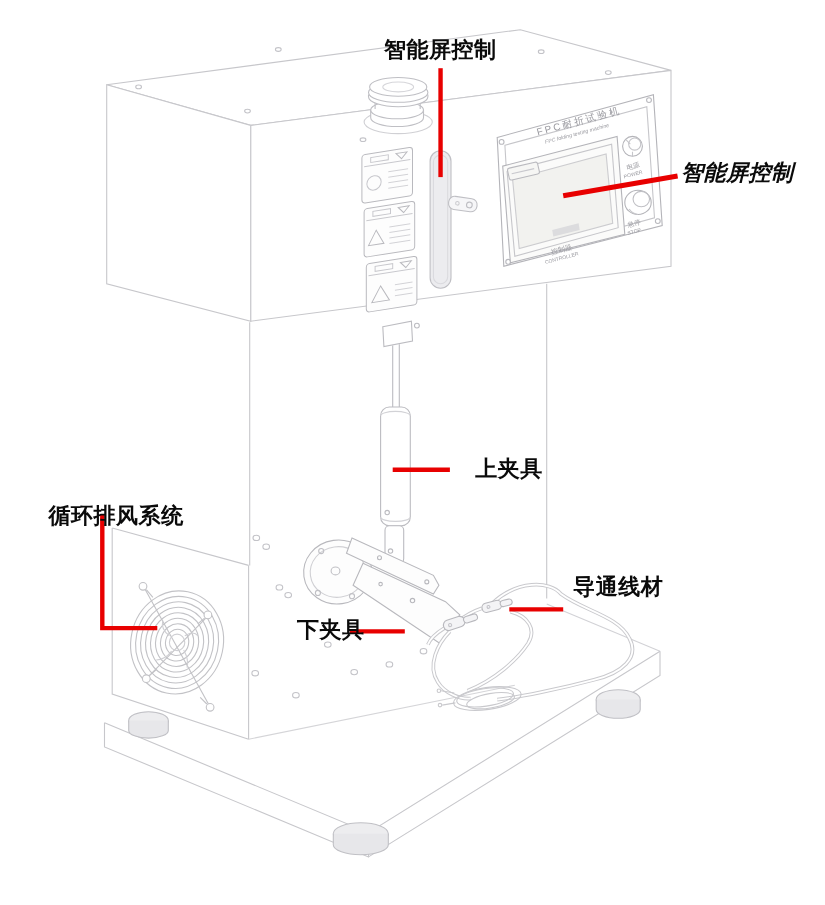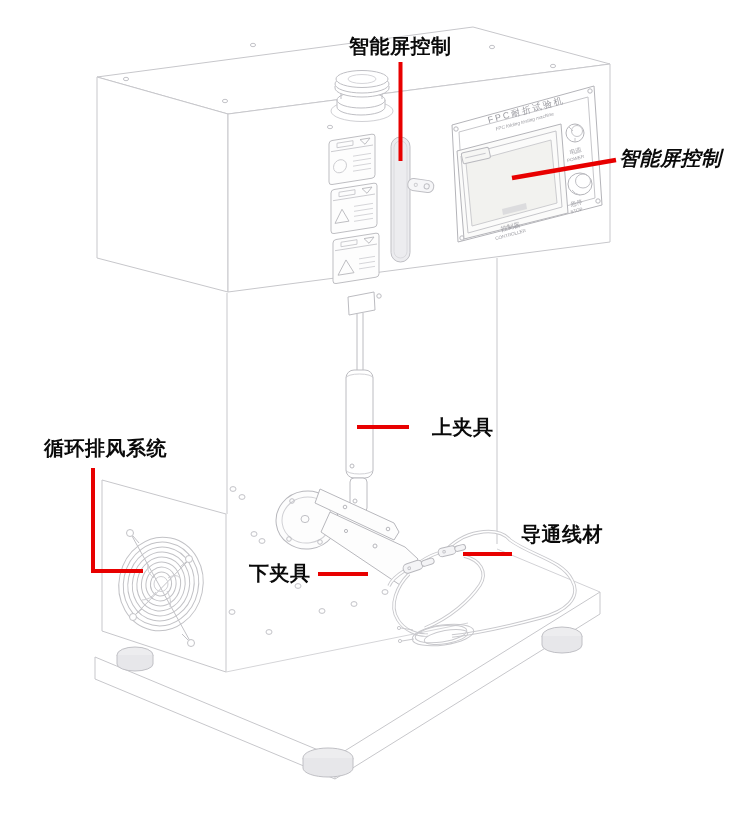--- a/index.html
+++ b/index.html
@@ -282,16 +282,16 @@
     <line x1="357" y1="427" x2="409" y2="427"></line>
     <polyline points="93,468 93,571 143,571"></polyline>
     <line x1="318" y1="574" x2="368" y2="574"></line>
     <line x1="463" y1="554" x2="512" y2="554"></line>
   </g>
 </svg>
 
   <div class="callout" style="left:349px;top:36px;">智能屏控制</div>
   <div class="callout" style="left:619px;top:148px;font-style:italic;">智能屏控制</div>
   <div class="callout" style="left:432px;top:417px;">上夹具</div>
-  <div class="callout" style="left:44px;top:438px;">循环排风系统</div>
-  <div class="callout" style="left:249px;top:563px;">下夹具</div>
+  <div class="callout" style="left:44px;top:459px;">循环排风系统</div>
+  <div class="callout" style="left:270px;top:563px;">下夹具</div>
   <div class="callout" style="left:521px;top:524px;">导通线材</div>
 </div>
 
 </body></html>

